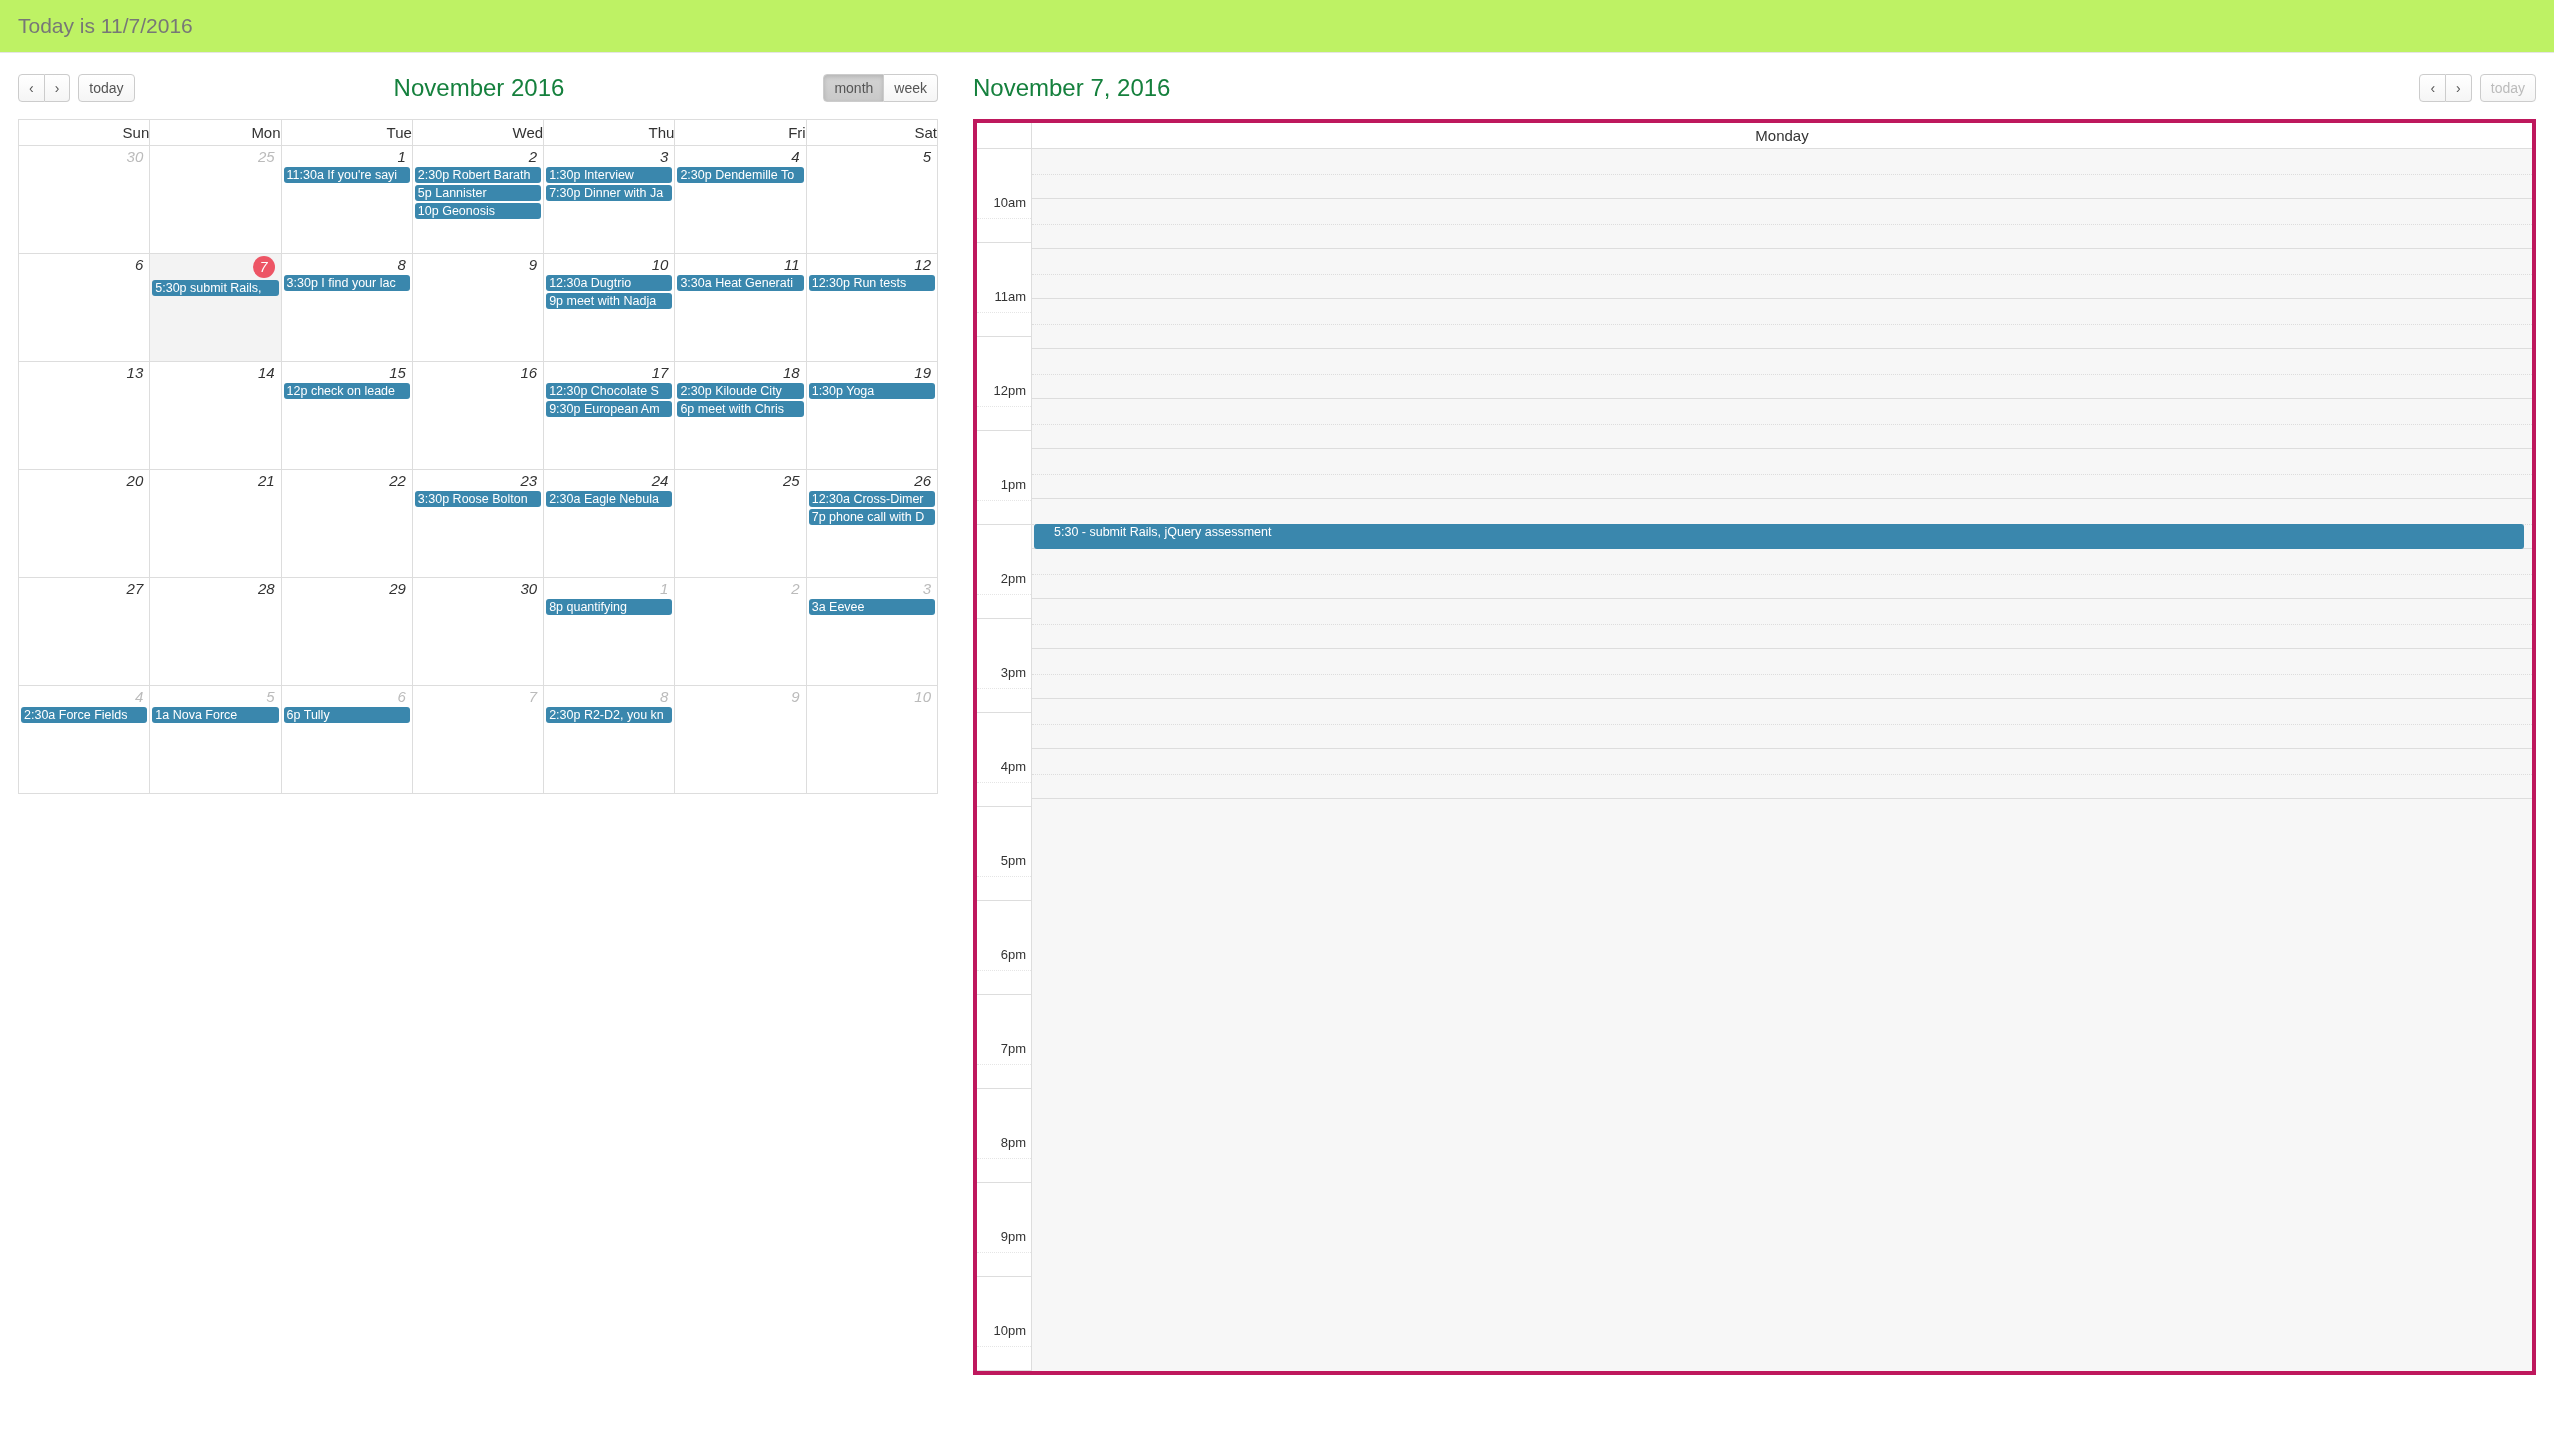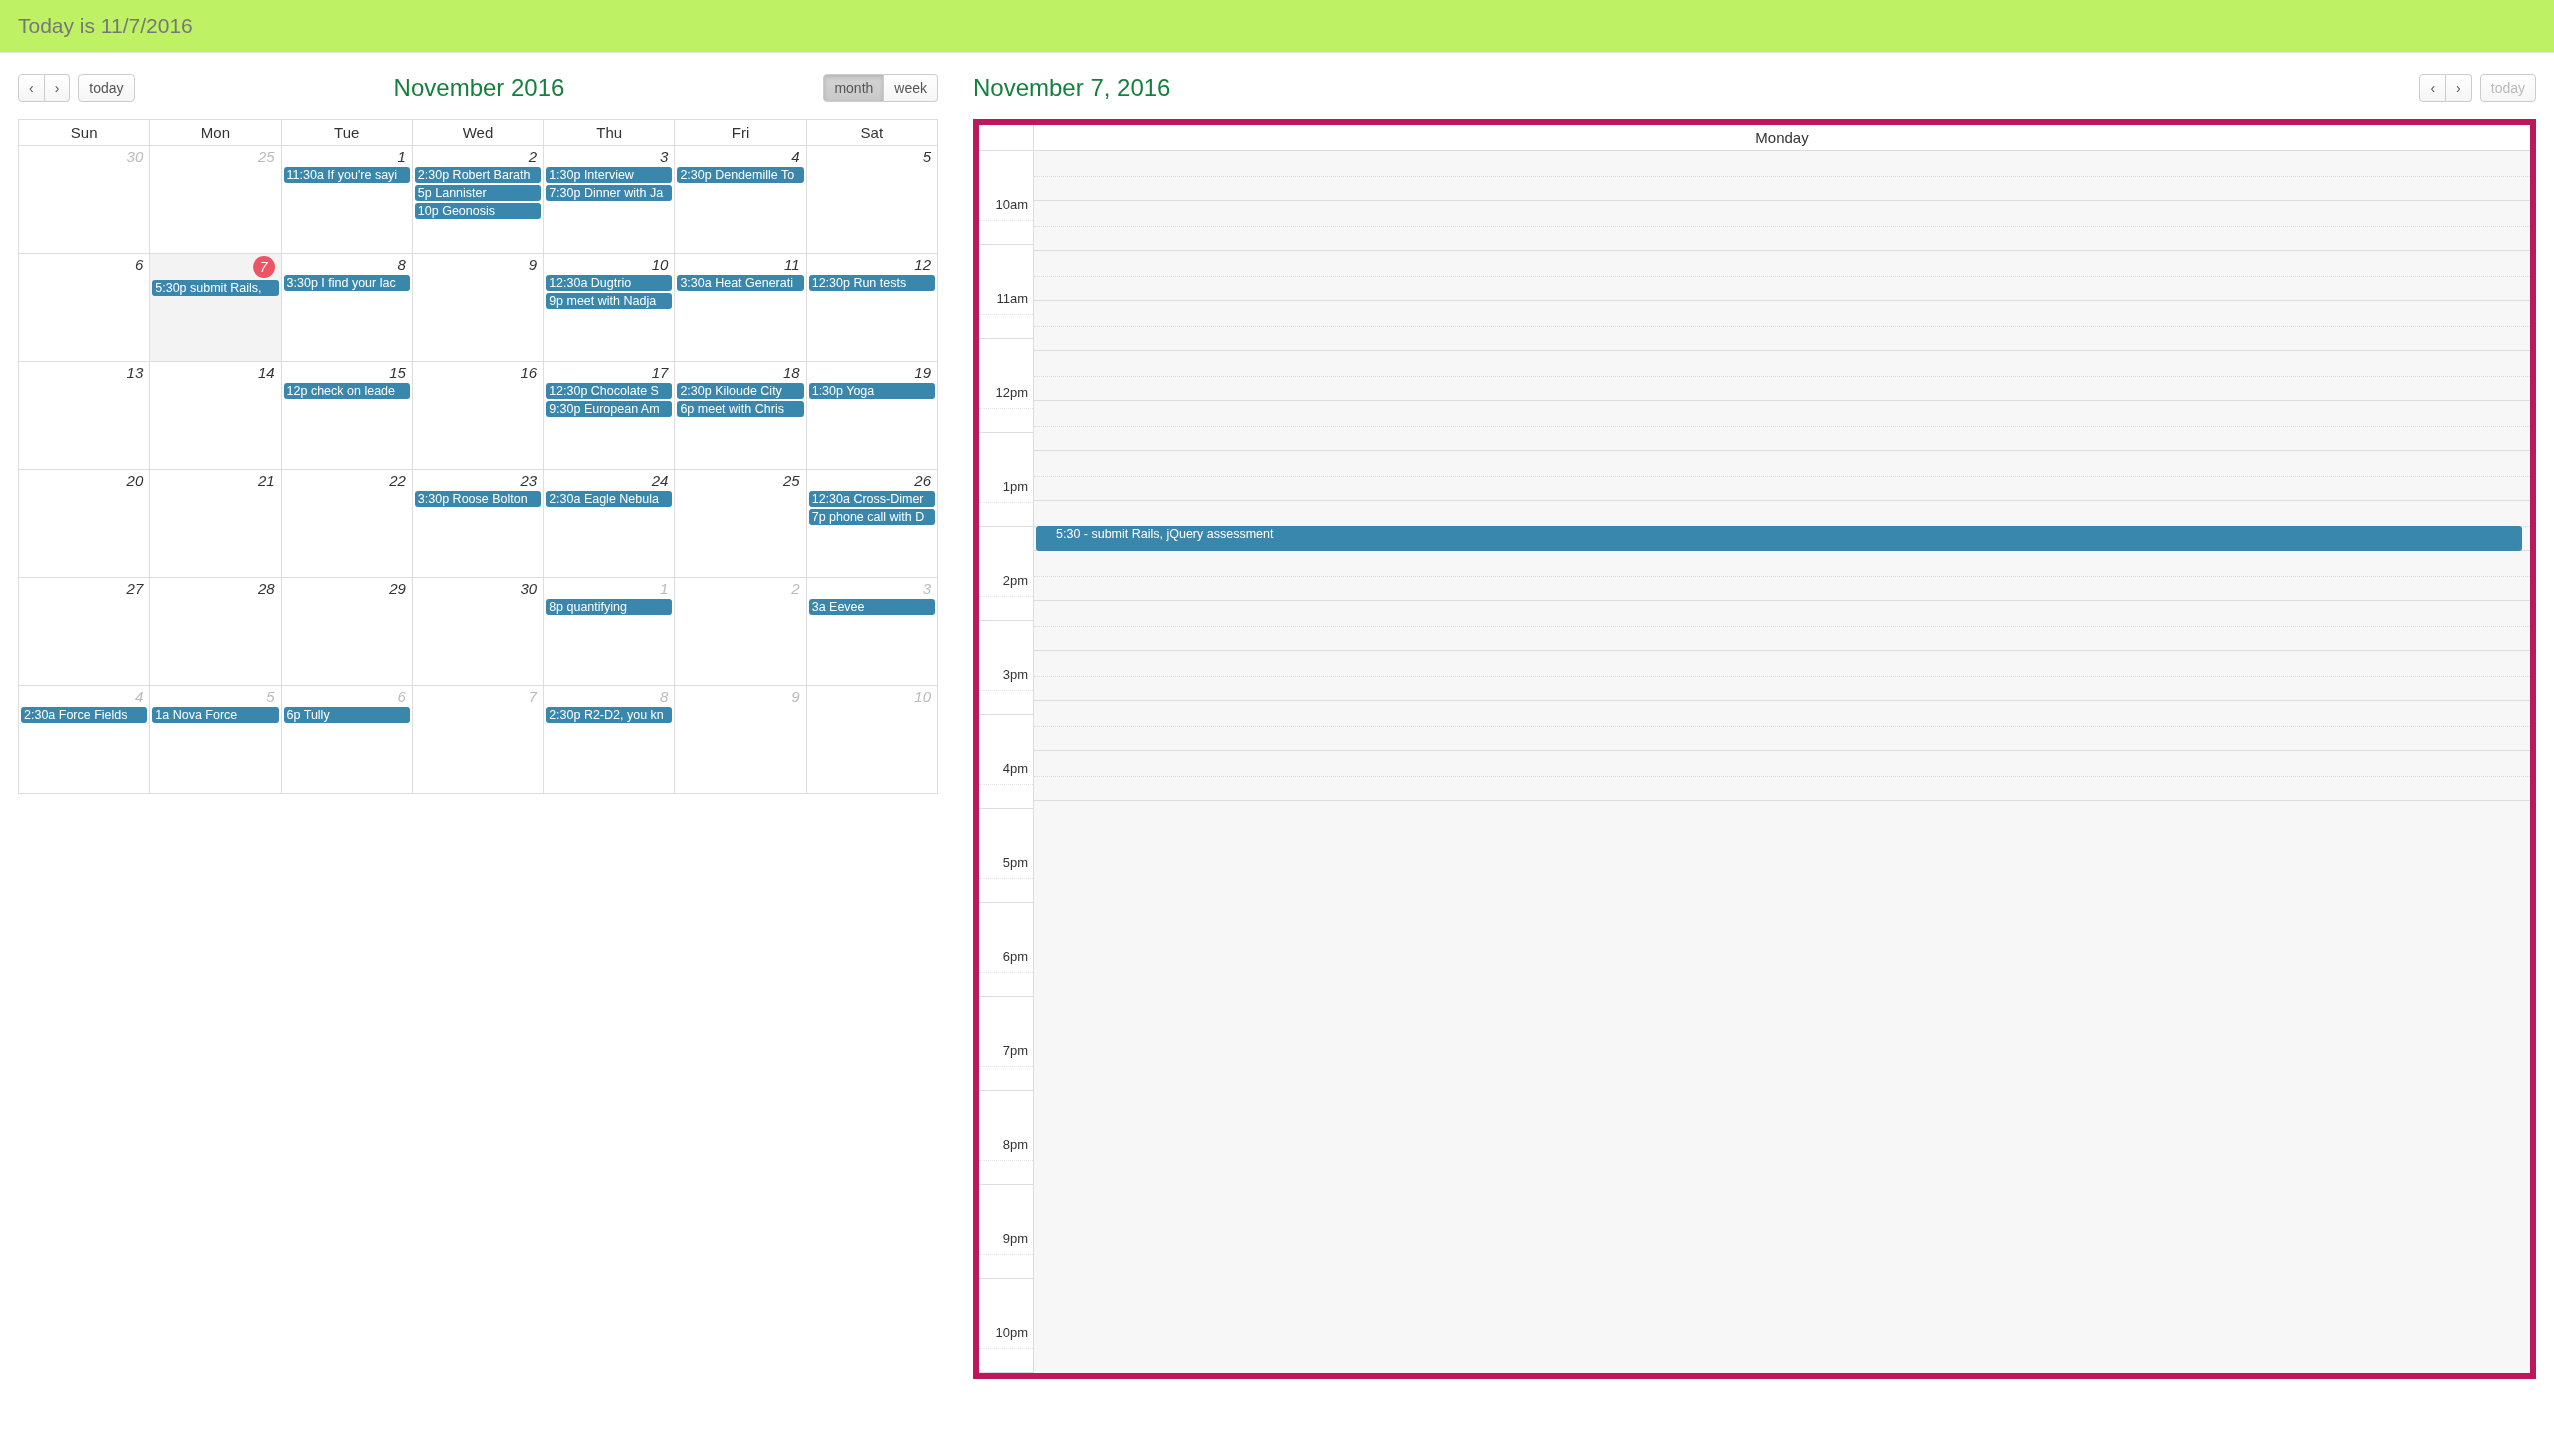--- a/index.html
+++ b/index.html
@@ -53,21 +53,21 @@
 .month-table {
   width: 100%;
   border-collapse: collapse;
   table-layout: fixed;
 }
 .month-table th {
   border: 1px solid #ddd;
   padding: 4px 0;
   font-weight: 400;
   font-size: 15px;
-  text-align: center;
+  text-align: right;
   background: #fff;
 }
 .month-table td {
   border: 1px solid #ddd;
   vertical-align: top;
   height: 108px;
   padding: 0;
   position: relative;
 }
 .month-table td.today { background: #f3f3f3; }
@@ -97,21 +97,21 @@
   font-size: 12.5px;
   padding: 1px 3px;
   border-radius: 3px;
   margin-bottom: 2px;
   overflow: hidden;
   white-space: nowrap;
   cursor: pointer;
 }
 .event .time { font-weight: 400; }
 .day-view {
-  border: 6px solid #be185d;
+  border: 4px solid #be185d;
 }
 .day-header-row { display: flex; border-bottom: 1px solid #ddd; }
 .day-gutter-head { width: 55px; border-right: 1px solid #ddd; }
 .day-col-head { flex: 1; text-align: center; padding: 4px 0; font-size: 15px; }
 .day-body { display: flex; position: relative; }
 .time-gutter { width: 55px; border-right: 1px solid #ddd; }
 .time-slot {
   height: 50px;
   border-bottom: 1px solid #ddd;
   text-align: right;

